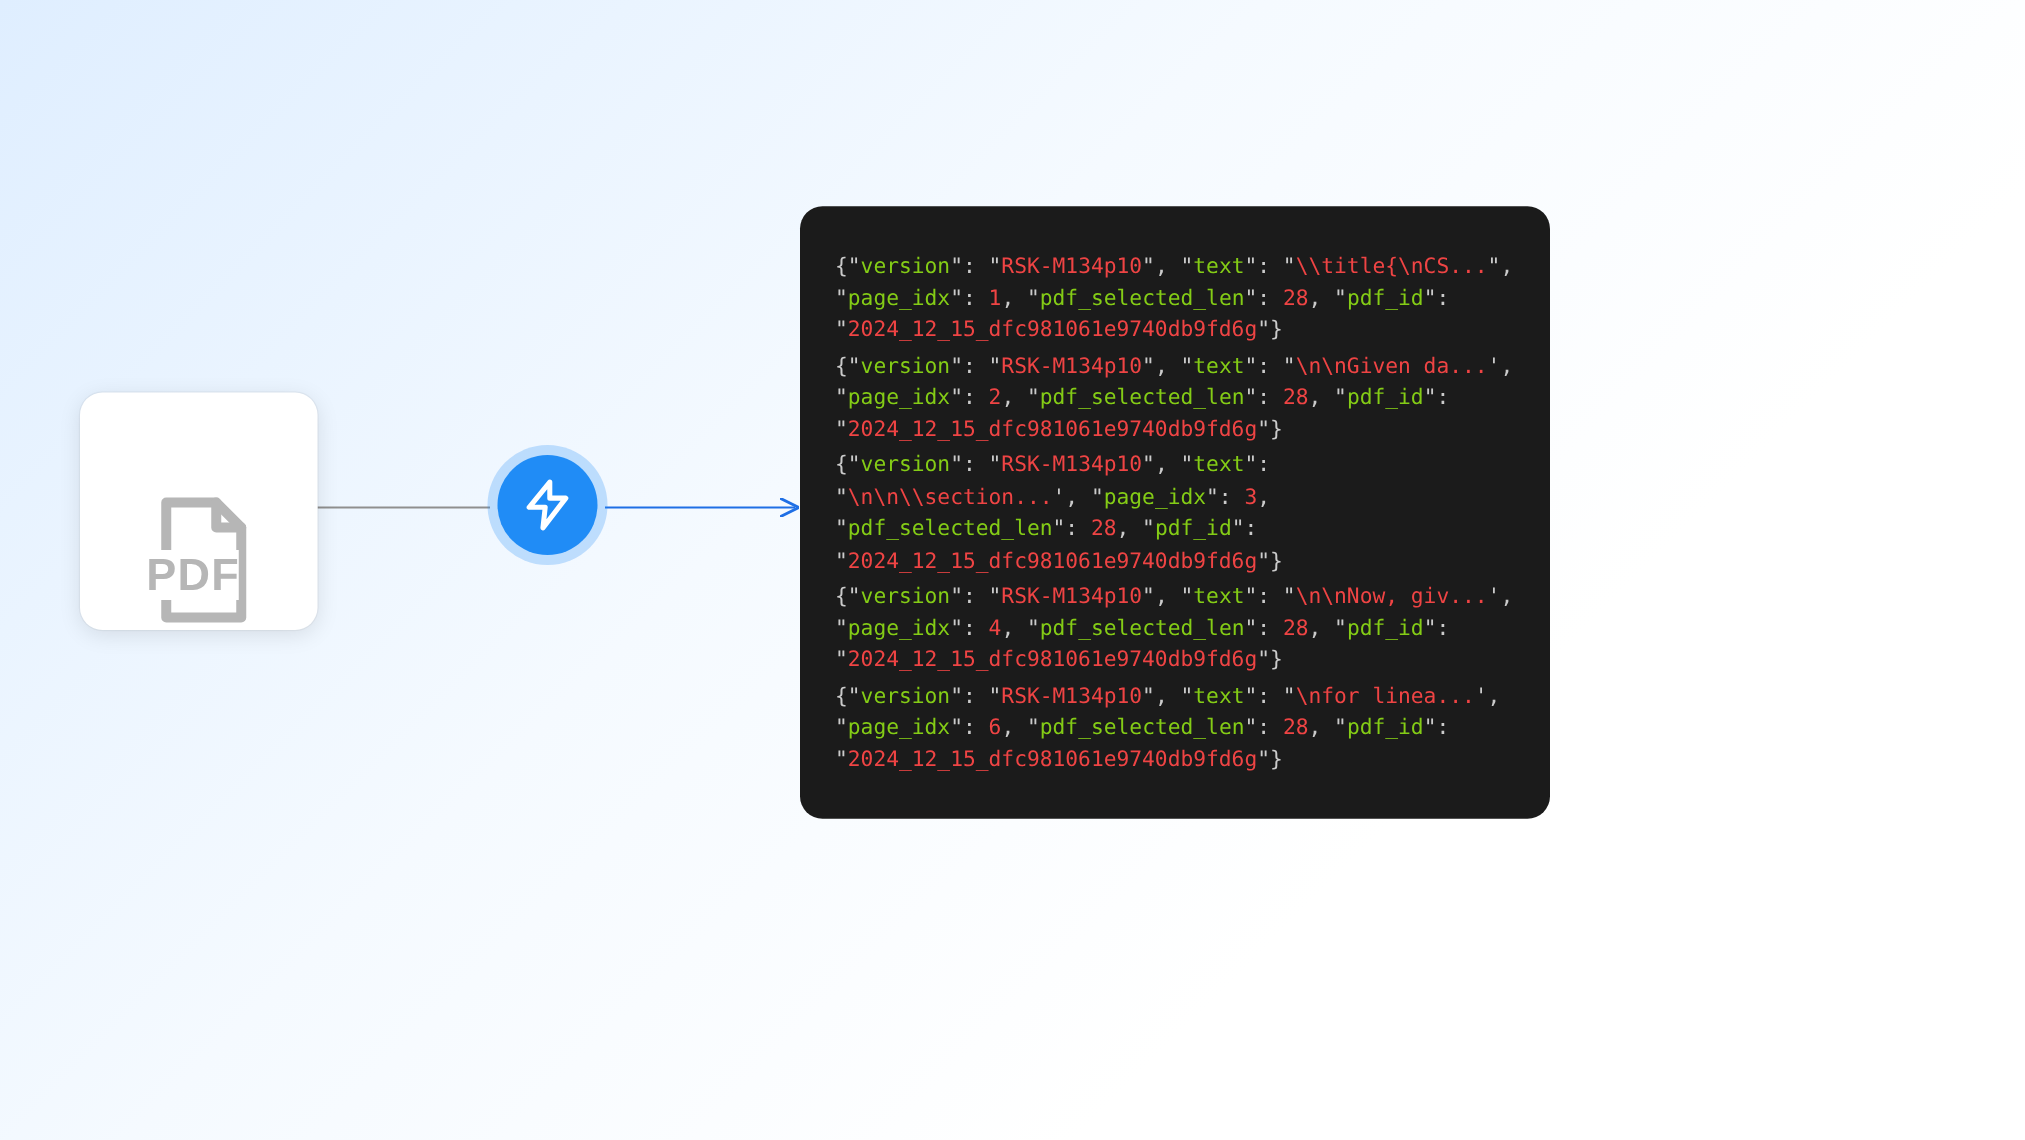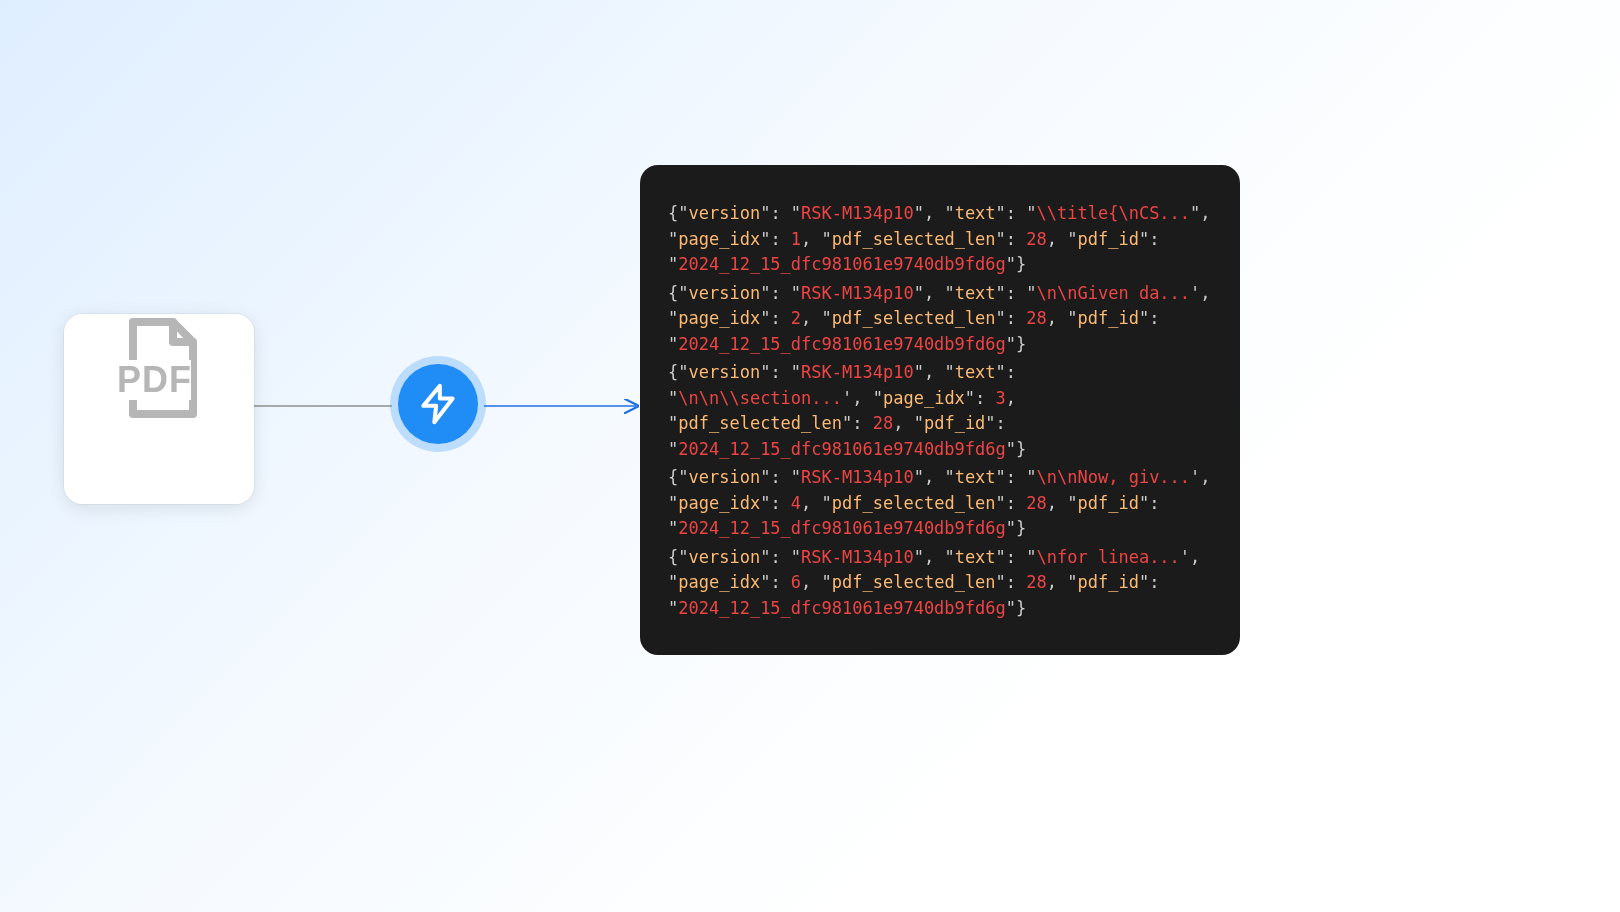--- a/index.html
+++ b/index.html
@@ -23,21 +23,21 @@
   .pdf-card {
     position: absolute;
     left: 64px;
     top: 314px;
     width: 190px;
     height: 190px;
     background: #ffffff;
     border-radius: 18px;
     box-shadow: 0 4px 18px rgba(0,0,0,0.10), 0 0 0 1px rgba(0,0,0,0.04);
     display: flex;
-    align-items: flex-start;
+    align-items: flex-end;
     justify-content: center;
   }
   .lightning-outer {
     position: absolute;
     left: 390px;
     top: 356px;
     width: 96px;
     height: 96px;
     border-radius: 50%;
     background: rgba(32,140,246,0.25);
@@ -67,21 +67,21 @@
     font-size: 17px;
     line-height: 25.5px;
     color: #cbcbcb;
     overflow: hidden;
   }
   .code-panel .entry {
     margin-bottom: 3px;
     overflow-wrap: break-word;
     word-break: break-word;
   }
-  .k { color: #fdba74; }
+  .k { color: #84cc16; }
   .s { color: #ef4444; }
   .p { color: #cbcbcb; }
   svg.connector {
     position: absolute;
     top: 0;
     left: 0;
     pointer-events: none;
   }
 </style>
 </head>

